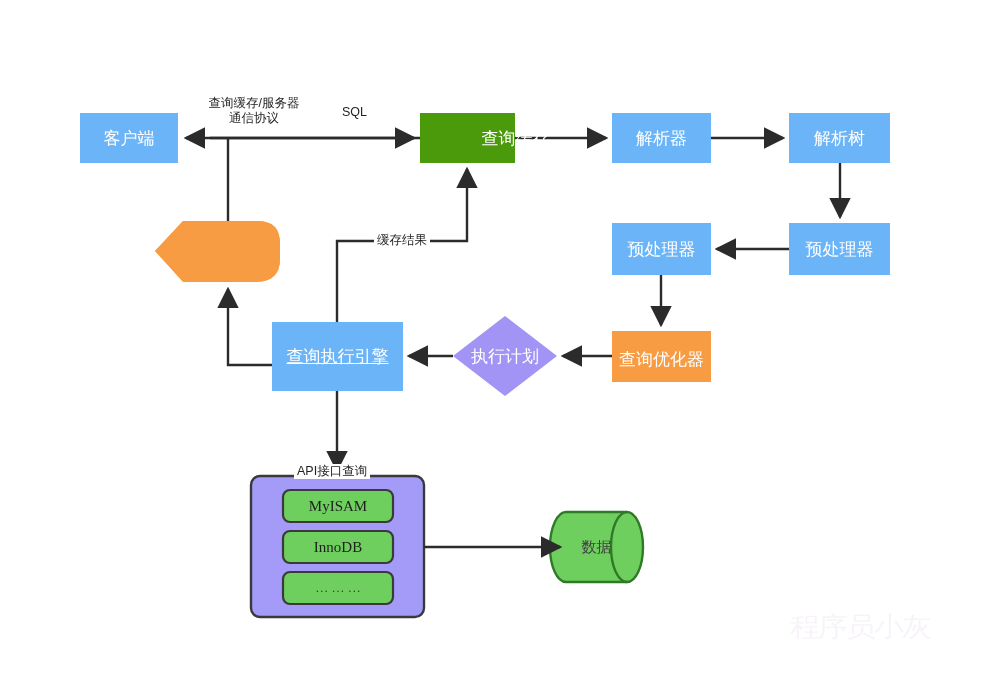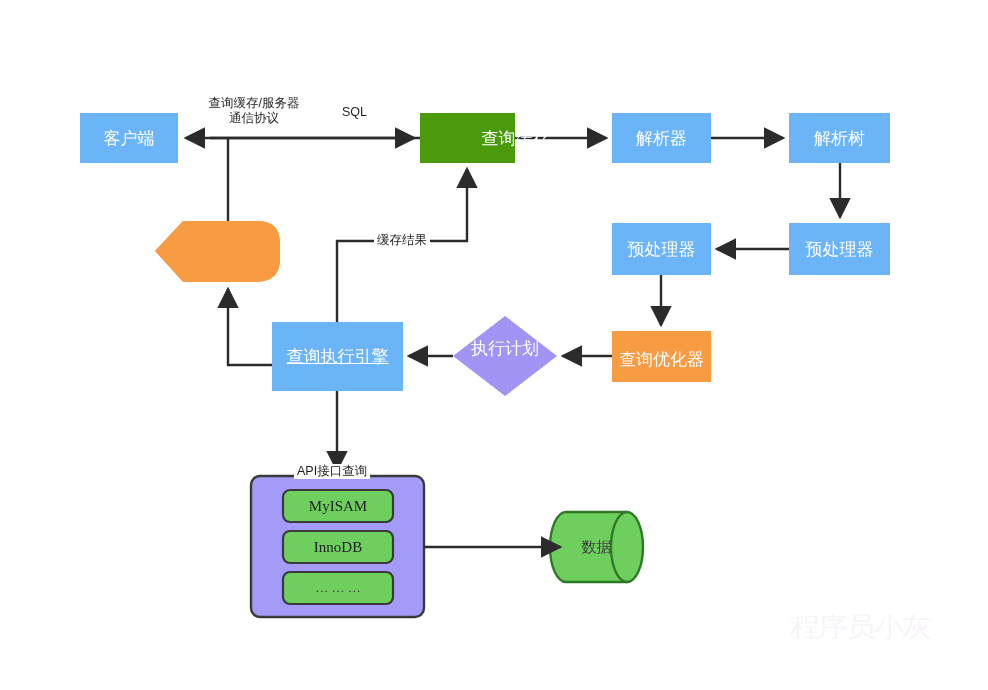--- a/index.html
+++ b/index.html
@@ -156,21 +156,21 @@
   <div class="node-label lbl-white" style="left:612px; top:113px; width:99px;  height:50px;">解析器</div>
 
   <div class="node-label lbl-white" style="left:789px; top:113px; width:101px; height:50px;">解析树</div>
 
   <div class="node-label lbl-white" style="left:789px; top:223px; width:101px; height:52px;">预处理器</div>
 
   <div class="node-label lbl-white" style="left:612px; top:223px; width:99px;  height:52px;">预处理器</div>
 
   <div class="node-label lbl-white" style="left:612px; top:331px; width:99px;  height:56px;">查询优化器</div>
 
-  <div class="node-label lbl-white" style="left:455px; top:328px; width:100px; height:40px;">执行计划</div>
+  <div class="node-label lbl-white" style="left:455px; top:336px; width:100px; height:40px;">执行计划</div>
 
   <div class="node-label lbl-white" style="left:272px; top:322px; width:131px; height:69px;text-decoration:underline;">查询执行引擎</div>
 
 
   <div class="node-label lbl-dark" style="left:283px; top:490px; width:110px; height:32px;">MyISAM</div>
 
   <div class="node-label lbl-dark" style="left:283px; top:531px; width:110px; height:32px;">InnoDB</div>
 
   <div class="node-label lbl-dark" style="left:283px; top:572px; width:110px; height:32px; font-size:13px; color:#3c3c3c;">…  …  …</div>
 

